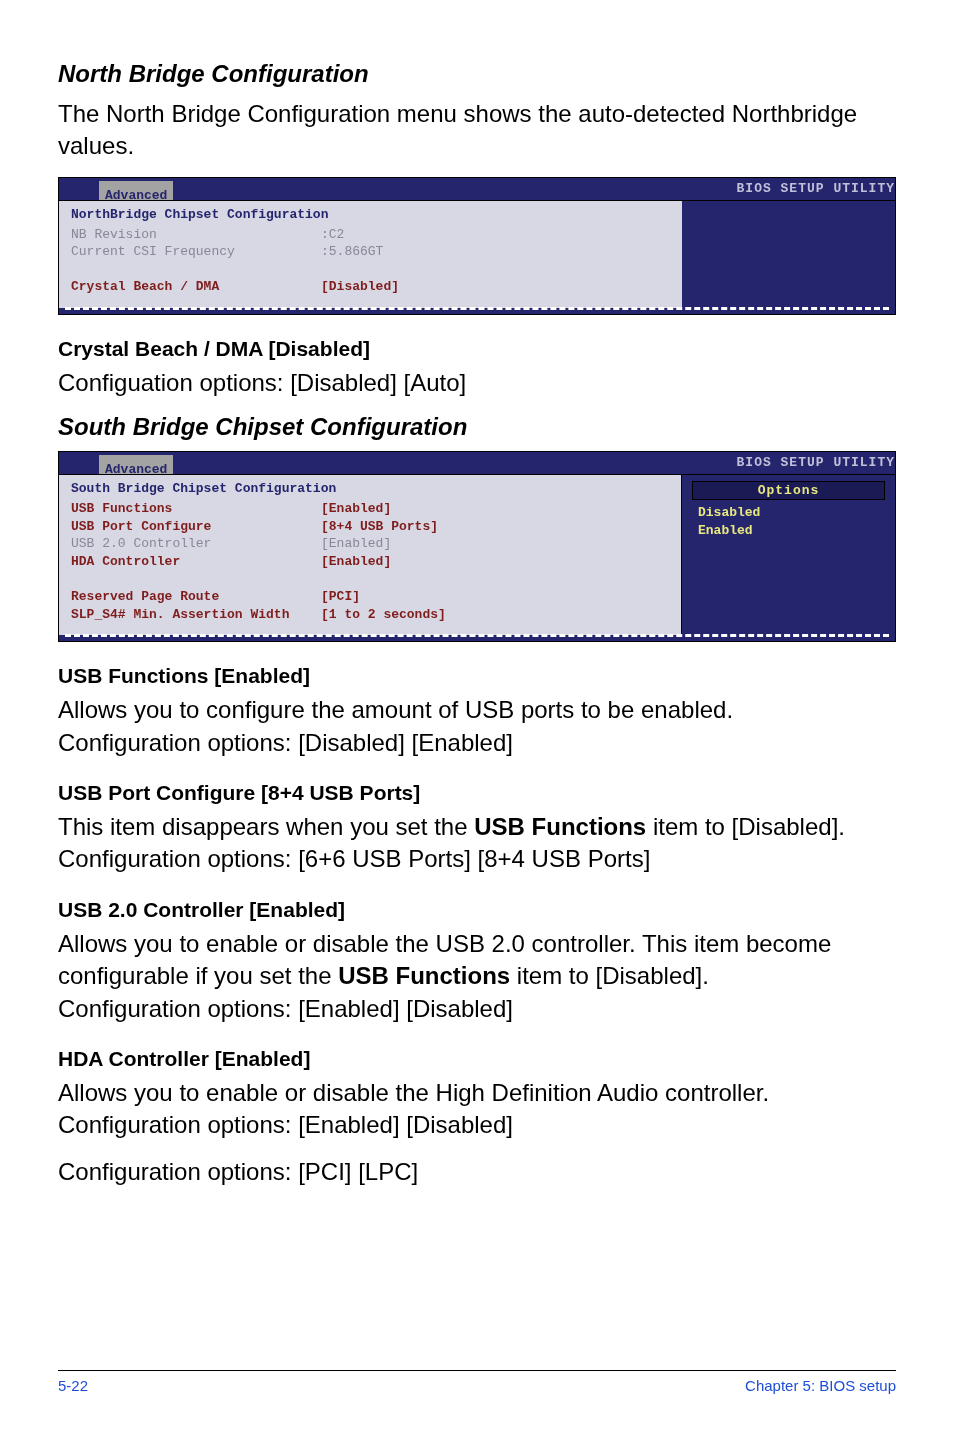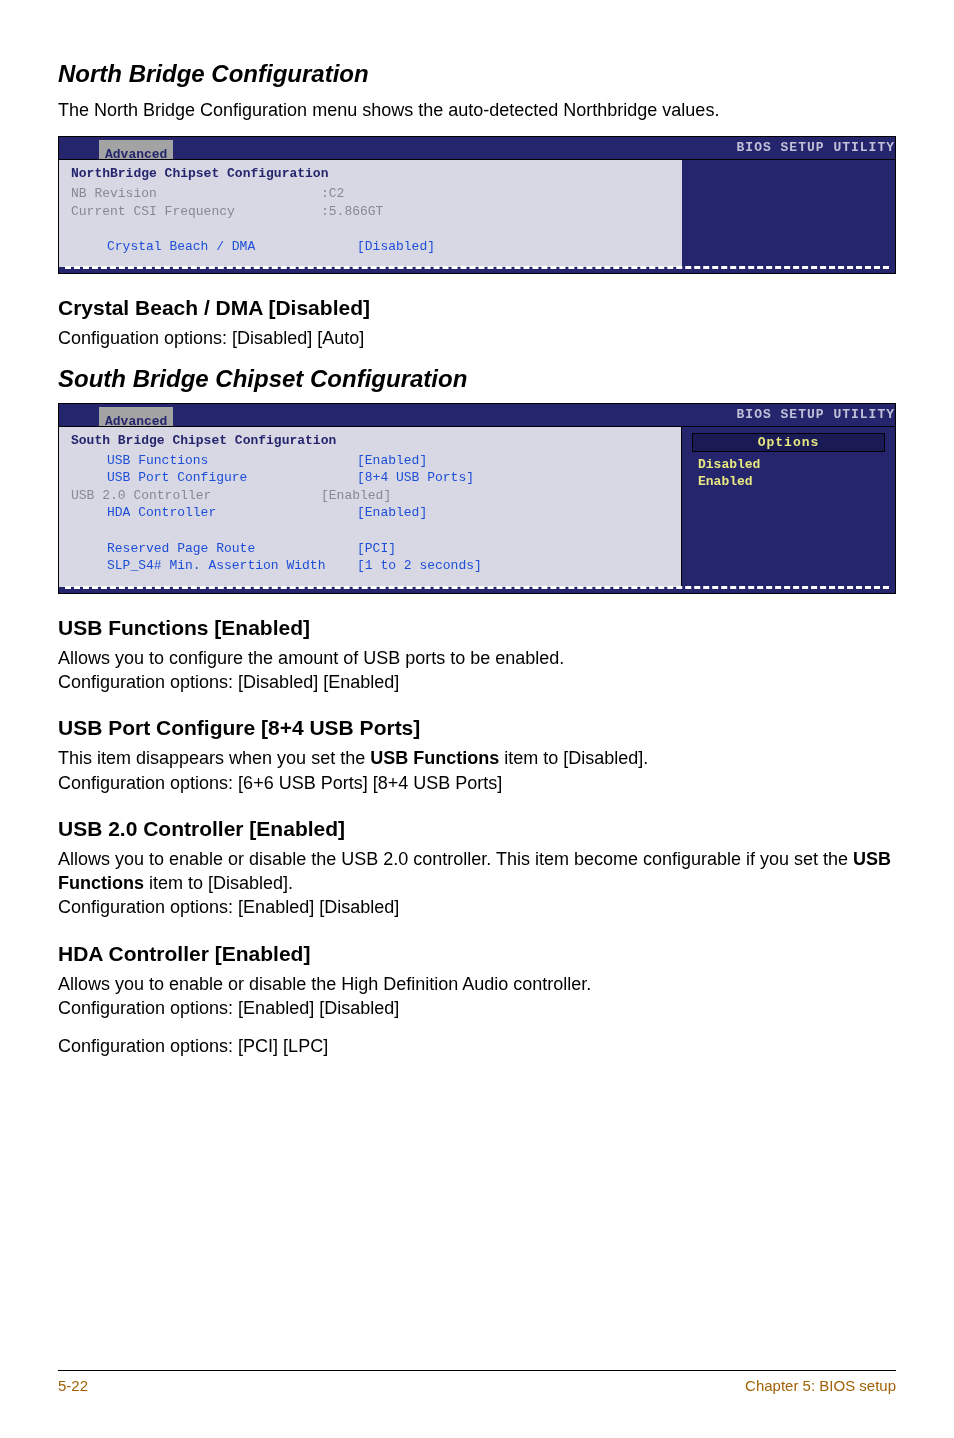--- a/index.html
+++ b/index.html
@@ -12,21 +12,21 @@
     padding: 60px 58px 0 58px;
     position: relative;
   }
   h2.italic {
     font-style: italic;
     font-weight: bold;
     font-size: 24px;
     margin-bottom: 10px;
   }
   p.body {
-    font-size: 18px;
+    font-size: 24px;
     line-height: 1.35;
     margin-bottom: 14px;
   }
   h3.sub {
     font-weight: bold;
     font-size: 21px;
     margin-top: 22px;
     margin-bottom: 6px;
   }
 
@@ -85,21 +85,21 @@
     color: #25256e;
     font-weight: bold;
     margin-bottom: 4px;
   }
   .row {
     display: flex;
     line-height: 1.35;
   }
   .row .k { flex: 0 0 250px; white-space: pre; }
   .row .v { white-space: pre; }
-  .blue { color: #1d4ed8; font-weight: normal; margin-left: 36px; }
+  .blue { color: #7f1d1d; font-weight: bold; }
   .grey { color: #878796; }
   .opt-head {
     background: #1a1a55;
     color: #e8e880;
     text-align: center;
     border: 1px solid #000;
     margin-bottom: 4px;
     font-weight: bold;
     padding: 1px 0;
     letter-spacing: 1px;
@@ -123,21 +123,21 @@
   }
 
   .footer {
     position: absolute;
     bottom: 44px;
     left: 58px;
     right: 58px;
     border-top: 1px solid #000;
     padding-top: 6px;
     font-size: 15px;
-    color: #a16207;
+    color: #1d4ed8;
     display: flex;
     justify-content: space-between;
   }
 </style>
 </head>
 <body>
 
 <h2 class="italic">North Bridge Configuration</h2>
 <p class="body">The North Bridge Configuration menu shows the auto-detected Northbridge values.</p>
 

